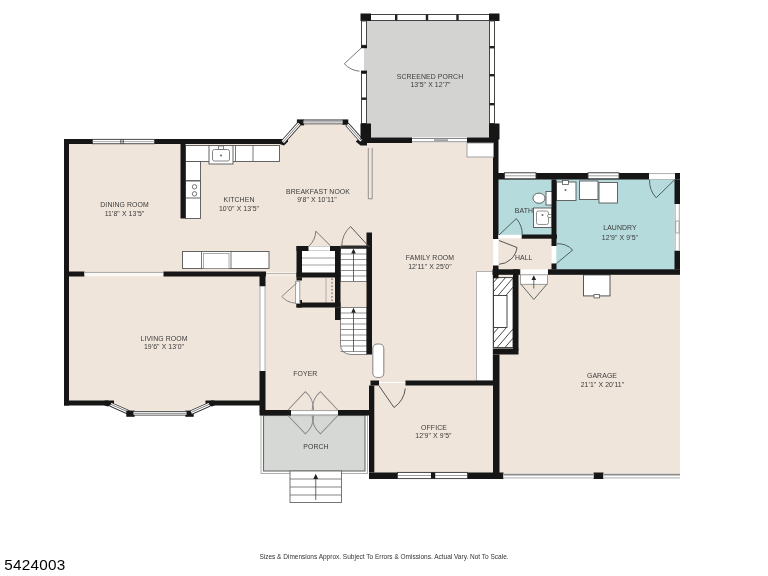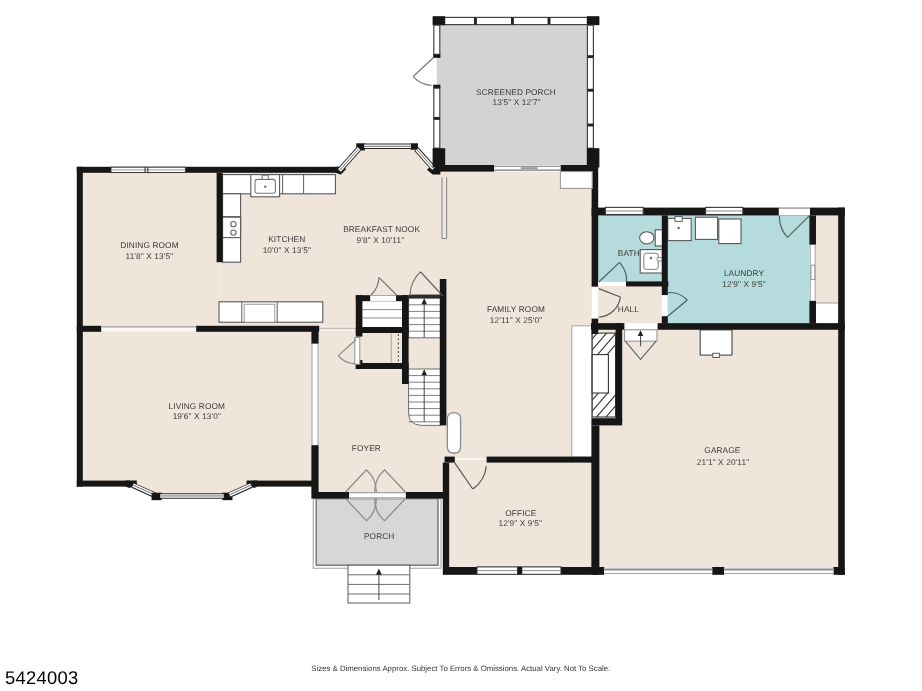--- a/index.html
+++ b/index.html
@@ -1,16 +1,16 @@
 <!DOCTYPE html>
 <html><head>
 <meta charset="utf-8">
 <style>
   html,body{margin:0;padding:0;background:#ffffff;}
-  .wrap{width:768px;height:576px;position:relative;overflow:hidden;background:#ffffff;}
+  .wrap{width:680px;height:576px;position:relative;overflow:hidden;background:#ffffff;}
   svg{display:block;}
   text{font-family:"Liberation Sans", sans-serif;fill:#3a3a3a;}
   .rm{font-size:6.9px;letter-spacing:.1px;}
   .dm{font-size:6.9px;letter-spacing:.1px;}
 </style>
 </head>
 <body>
 <div class="wrap">
 <svg width="768" height="576" viewBox="0 0 768 576">
 <rect x="0" y="0" width="768" height="576" fill="#ffffff"></rect>

